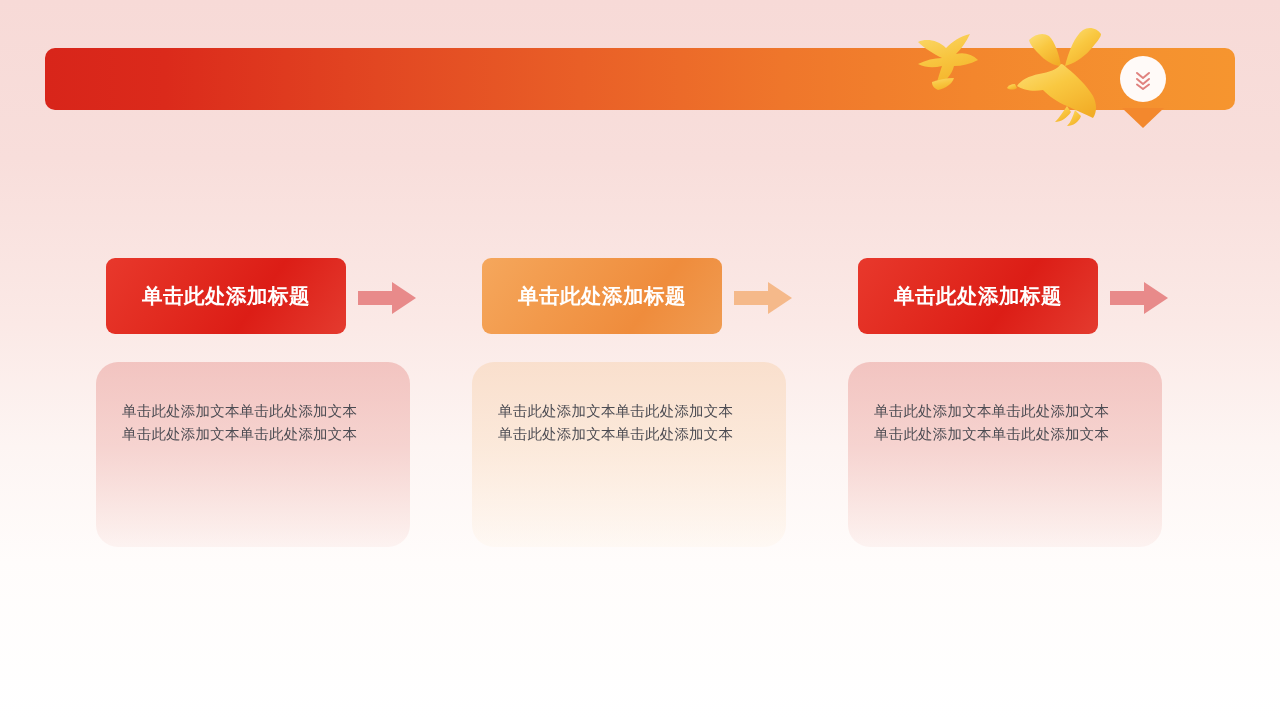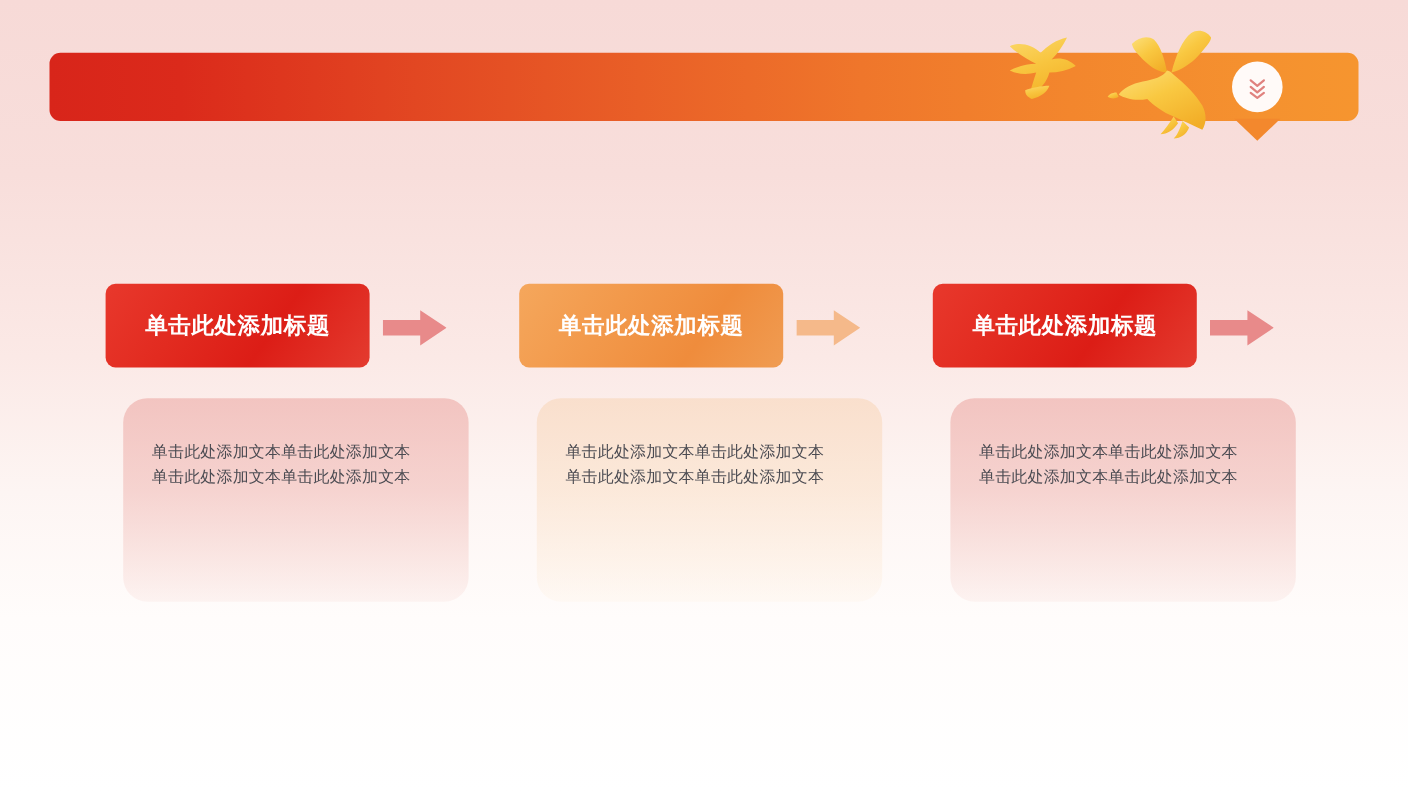--- a/index.html
+++ b/index.html
@@ -120,20 +120,21 @@
     top: 258px;
     width: 380px;
   }
   .col-0 { left: 96px; }
   .col-1 { left: 472px; }
   .col-2 { left: 848px; }
 
   .title-row {
     position: relative;
     height: 80px;
+    margin-left: 10px;
   }
 
   .title-card {
     position: absolute;
     left: 0;
     top: 0;
     width: 240px;
     height: 76px;
     border-radius: 9px;
     display: flex;
@@ -160,21 +161,21 @@
     position: absolute;
     top: 22px;
     left: 252px;
     width: 58px;
     height: 36px;
   }
   .arrow svg { display: block; }
 
   .body-panel {
     position: absolute;
-    left: 16px;
+    left: 0;
     top: 104px;
     width: 314px;
     height: 185px;
     border-radius: 22px;
     box-sizing: border-box;
     padding: 38px 40px 0 26px;
   }
   .body-panel.pink {
     background: linear-gradient(to bottom,
       rgba(240,186,182,0.80) 0%,

